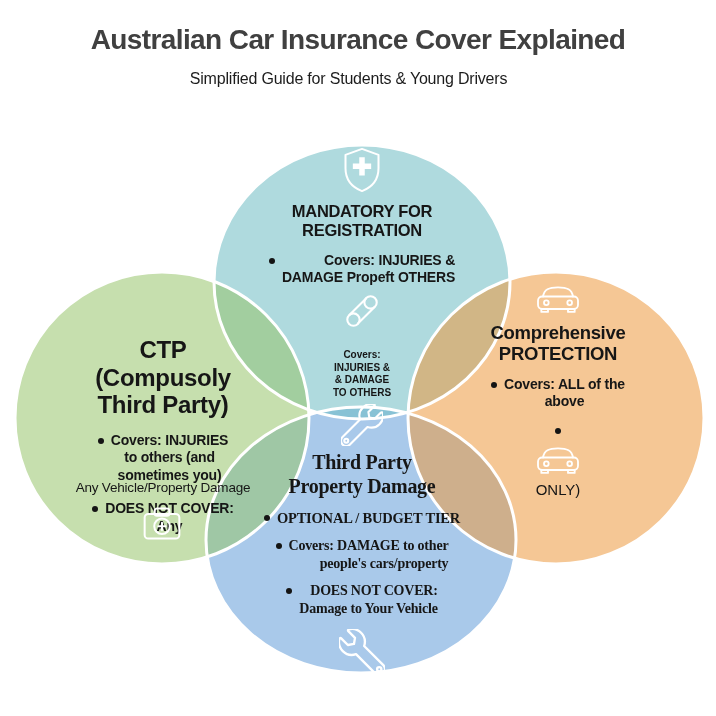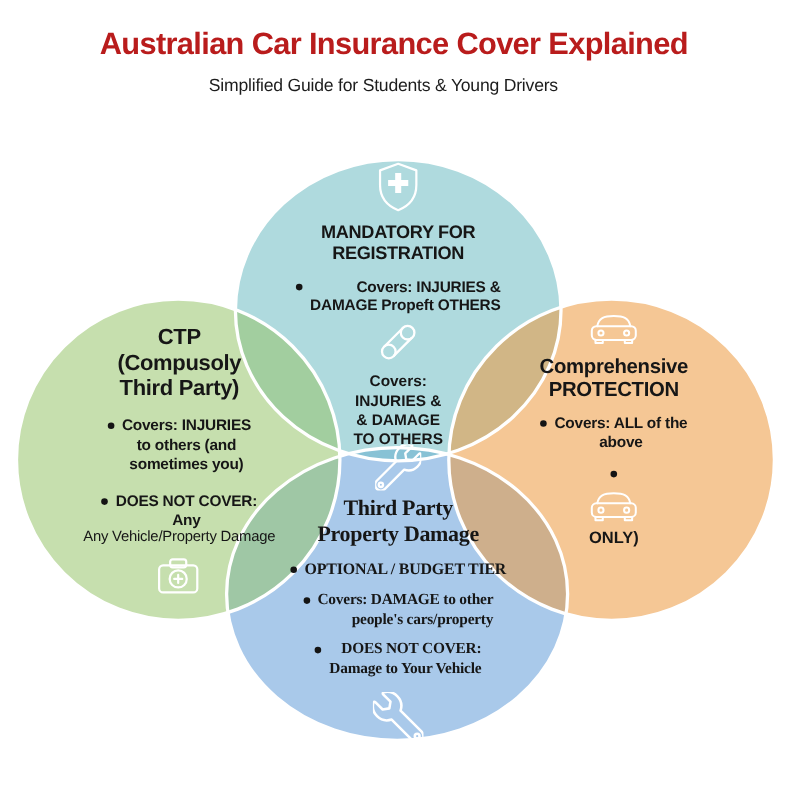--- a/index.html
+++ b/index.html
@@ -6,21 +6,21 @@
   .canvas{
     position:relative;width:716px;height:716px;background:#ffffff;
     font-family:"Liberation Sans", sans-serif;color:#161616;overflow:hidden;
   }
   .abs{position:absolute;}
   .ml{white-space:pre-line;}
   .center-text{text-align:center;}
 
   .title{
     top:24px;left:0;width:716px;text-align:center;
-    font-size:28px;font-weight:700;letter-spacing:-0.6px;color:#b91c1c;
+    font-size:28px;font-weight:700;letter-spacing:-0.6px;color:#404040;
   }
   .subtitle{
     top:70px;left:0;width:697px;text-align:center;
     font-size:16px;font-weight:400;letter-spacing:-0.2px;color:#1c1c1c;
   }
 
   .venn{top:0;left:0;width:716px;height:716px;}
 
   .block{text-align:center;}
   .heading{font-weight:700;letter-spacing:-0.3px;line-height:1.15;white-space:pre-line;}
@@ -35,37 +35,37 @@
   .icon .solid{fill:#ffffff;stroke:none;}
   .wrench path{stroke:#ffffff;fill:none;stroke-width:26;stroke-linejoin:round;}
 
   
   .top-block{top:146px;left:242px;width:240px;}
   .top-block .heading{font-size:16.5px;margin-top:8px;}
   .top-block .bullet{margin-top:12px;font-size:14px;}
 
   
   .mid-block{top:292px;left:297px;width:130px;}
-  .mid-block .ml{margin-top:8px;font-size:14px;font-weight:700;line-height:1.25;}
+  .mid-block .ml{margin-top:19px;font-size:10px;font-weight:700;line-height:1.25;}
 
   
   .left-block{top:296px;left:40px;width:246px;}
-  .left-block .heading{font-size:20px;}
+  .left-block .heading{font-size:24px;margin-top:40px;}
   .left-block .bullet{margin-top:13px;font-size:14px;}
   .left-block .b2{margin-top:16px;}
   .left-footnote{top:480px;left:26px;width:274px;text-align:center;
     font-size:13.5px;font-weight:400;letter-spacing:-0.2px;}
   .aid-icon-wrap{top:505px;left:141px;}
 
   
   .right-block{top:282px;left:434px;width:248px;}
   .right-block .heading{font-size:18.5px;margin-top:6px;}
   .right-block .bullet{margin-top:11px;font-size:14px;}
   .right-block .car2{margin-top:9px;}
-  .right-block .footnote{margin-top:4px;font-size:15px;font-weight:700;}
+  .right-block .footnote{margin-top:4px;font-size:15px;font-weight:400;}
 
   
   .bottom-block{top:404px;left:238px;width:248px;font-family:Liberation Serif, serif;}
   .bottom-block .heading{font-size:20px;margin-top:4px;line-height:1.2;}
   .bottom-block .bullet{margin-top:10px;font-size:14px;}
   .bottom-block .b1{margin-top:11px;font-size:14.5px;}
   .bottom-block .wrench-bottom{margin-top:12px;transform:scaleX(-1);}
 </style>
 </head>
 <body>

